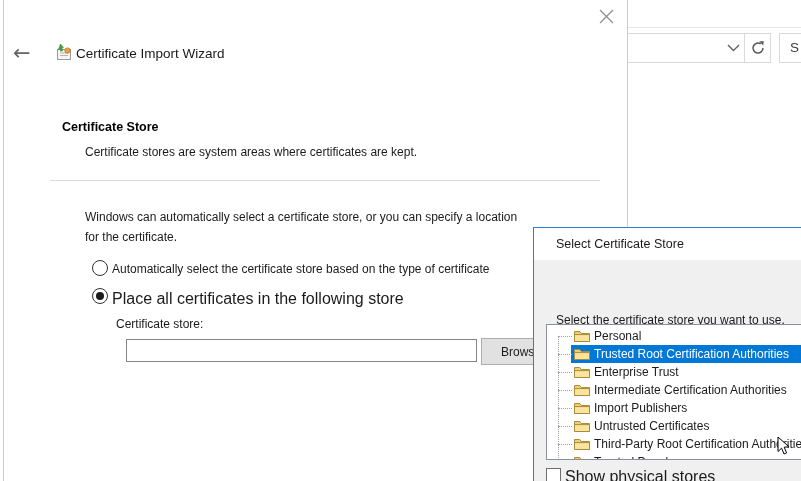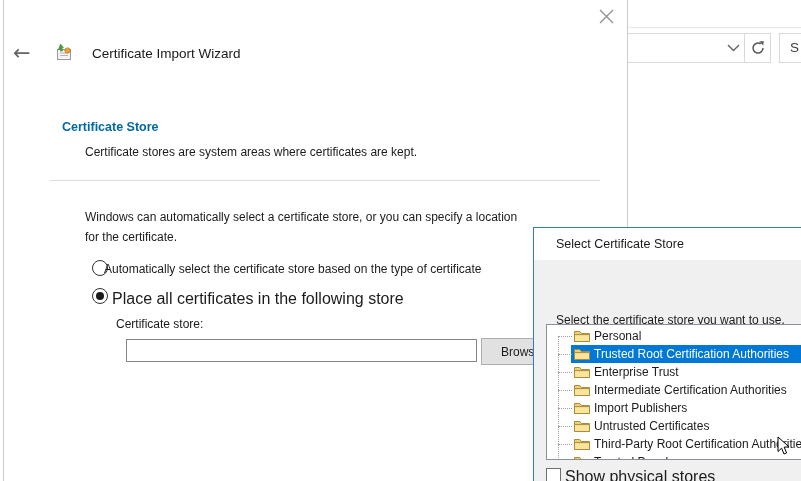--- a/index.html
+++ b/index.html
@@ -16,33 +16,33 @@
   .chevron-btn{left:722px;top:34px;width:22px;height:28px;display:flex;align-items:center;justify-content:center;}
   .searchbox{left:779px;top:33px;width:40px;height:28px;background:#fff;border:1px solid #d9d9d9;
              line-height:28px;padding-left:10px;font-size:13.5px;color:#3c3c3c;}
 
   
   .wizard-bg{left:3px;top:0;width:623px;height:481px;background:#fff;
              border-left:1px solid #cbcbcb;border-right:1px solid #cbcbcb;}
   .close-btn{left:597px;top:7px;width:18px;height:18px;display:flex;align-items:center;justify-content:center;cursor:default;}
   .back-arrow{left:13px;top:41px;font-size:21px;color:#656565;font-family:"DejaVu Sans",sans-serif;}
   .wiz-icon{left:52px;top:43px;}
-  .wiz-title{left:92px;top:46px;font-size:13.5px;color:#191919;text-align:center;}
-  .wiz-heading{left:62px;top:120px;font-size:12.5px;font-weight:bold;color:#0369a1;}
+  .wiz-title{left:76px;top:46px;font-size:13.5px;color:#191919;text-align:center;}
+  .wiz-heading{left:62px;top:120px;font-size:12.5px;font-weight:bold;color:#000000;}
   .wiz-subheading{left:85px;top:145px;font-size:12px;}
   .wiz-divider{left:50px;top:180px;width:550px;height:1px;background:#dcdcdc;}
   .intro1{left:85px;top:210px;font-size:12px;}
   .intro2{left:85px;top:230px;font-size:12px;text-align:right;}
 
   .radio{width:14px;height:14px;border:1px solid #333;border-radius:50%;background:#fff;}
   .radio.checked::after{content:"";display:block;width:8px;height:8px;border-radius:50%;
                         background:#1a1a1a;margin:3px 0 0 3px;}
   .radio1{left:92px;top:260px;}
   .radio2{left:92px;top:288px;}
-  .radio-label1{left:104px;top:262px;font-size:12px;}
+  .radio-label1{left:112px;top:262px;font-size:12px;}
   .radio-label2{left:112px;top:290px;font-size:16px;}
 
   .store-label{left:116px;top:317px;font-size:12px;}
   .store-input{left:126px;top:339px;width:341px;height:21px;border:1px solid #858585;background:#fff;
                font-size:12px;padding:0 4px;outline:none;font-family:"Liberation Sans",sans-serif;}
   .browse-btn{left:481px;top:338px;width:88px;height:25px;background:#e1e1e1;border:1px solid #adadad;
               font-size:12px;color:#1b1b1b;display:flex;align-items:center;justify-content:center;}
 
   
   .sel-dialog{left:533px;top:227px;width:292px;height:262px;background:#f0f0f0;

